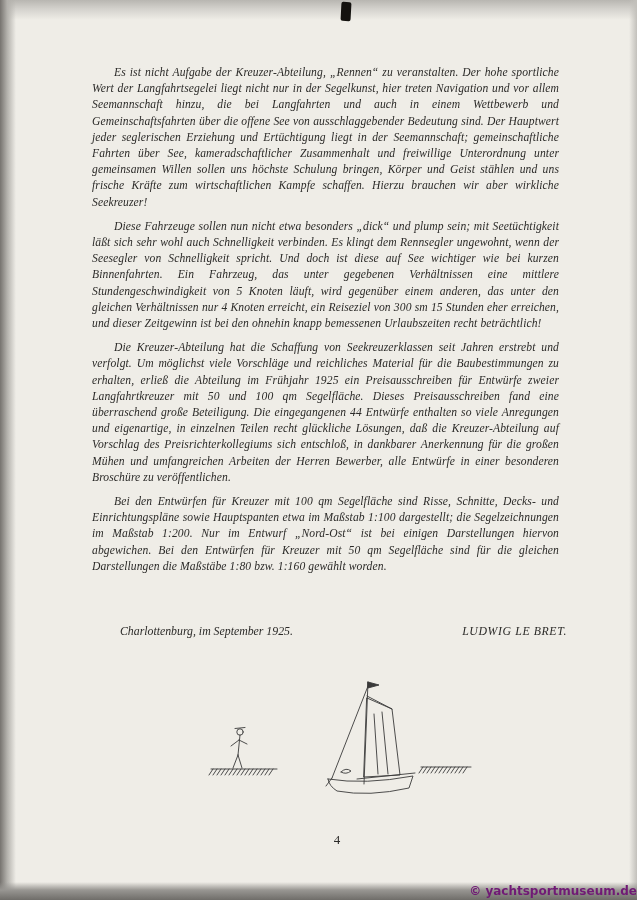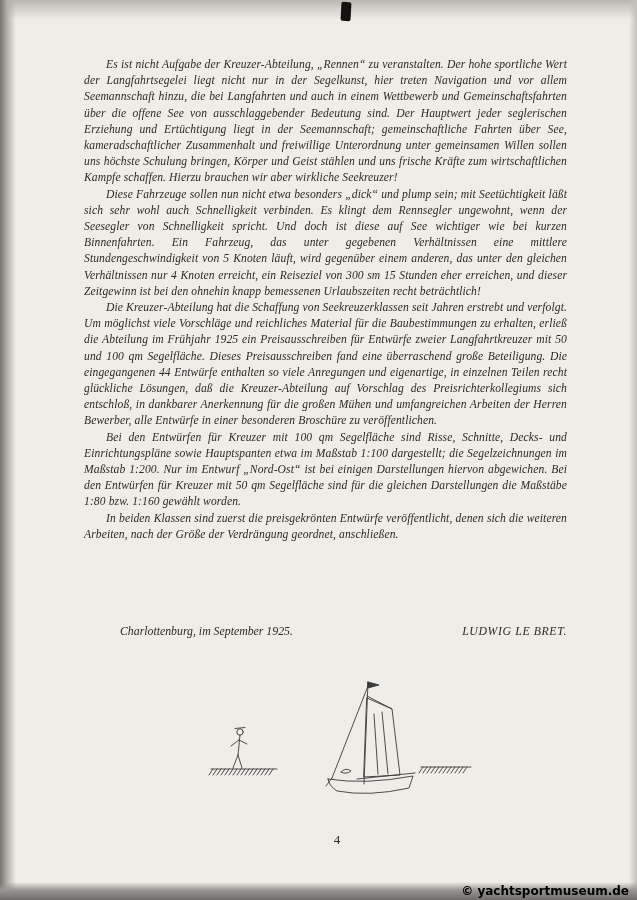--- a/index.html
+++ b/index.html
@@ -27,60 +27,59 @@
   }
   
   .text-block{
     position:absolute;left:84px;top:57px;width:483px;
     color:#2b2a28;
     font-style:italic;
     font-size:11.6px;line-height:16.2px;
     text-align:justify;
     letter-spacing:.1px;
   }
-  .text-block p{margin:0;text-indent:22px;}
+  .text-block p{margin:8px;text-indent:22px;}
   .signature-row{
     position:absolute;left:84px;top:624px;width:483px;
     display:flex;justify-content:space-between;align-items:baseline;
     color:#2b2a28;font-style:italic;font-size:11.8px;gap:32px;
   }
   .signature-row .dateline{padding-left:36px;}
   .signature-row .author{letter-spacing:.6px;font-style:italic;}
   
   .sketch{position:absolute;left:185px;top:668px;width:290px;height:140px;}
   .sketch svg{display:block;width:100%;height:100%;}
   
   .page-number{
     position:absolute;left:0;top:832px;width:674px;text-align:center;
     color:#2b2a28;font-size:13px;font-style:normal;
   }
   
   .watermark{
-    position:absolute;right:8px;bottom:2px;
+    position:absolute;right:0;bottom:2px;
     font-family:"DejaVu Sans","Liberation Sans",sans-serif;
-    font-size:12px;font-weight:bold;color:#000000;
+    font-size:12px;font-weight:bold;color:#701a75;
   }
 </style>
 </head>
 <body>
 
 <div class="scan">
 
   <div class="edge-top"></div>
   <div class="edge-left"></div>
   <div class="edge-right"></div>
   <div class="edge-bottom"></div>
   <div class="binding-mark"></div>
 
   <div class="text-block">
     <p>Es ist nicht Aufgabe der Kreuzer-Abteilung, „Rennen“ zu veranstalten. Der hohe sportliche Wert der Langfahrtsegelei liegt nicht nur in der Segelkunst, hier treten Navigation und vor allem Seemannschaft hinzu, die bei Langfahrten und auch in einem Wettbewerb und Gemeinschaftsfahrten über die offene See von ausschlaggebender Bedeutung sind. Der Hauptwert jeder seglerischen Erziehung und Ertüchtigung liegt in der Seemannschaft; gemeinschaftliche Fahrten über See, kameradschaftlicher Zusammenhalt und freiwillige Unterordnung unter gemeinsamen Willen sollen uns höchste Schulung bringen, Körper und Geist stählen und uns frische Kräfte zum wirtschaftlichen Kampfe schaffen. Hierzu brauchen wir aber wirkliche Seekreuzer!</p>
     <p>Diese Fahrzeuge sollen nun nicht etwa besonders „dick“ und plump sein; mit Seetüchtigkeit läßt sich sehr wohl auch Schnelligkeit verbinden. Es klingt dem Rennsegler ungewohnt, wenn der Seesegler von Schnelligkeit spricht. Und doch ist diese auf See wichtiger wie bei kurzen Binnenfahrten. Ein Fahrzeug, das unter gegebenen Verhältnissen eine mittlere Stundengeschwindigkeit von 5 Knoten läuft, wird gegenüber einem anderen, das unter den gleichen Verhältnissen nur 4 Knoten erreicht, ein Reiseziel von 300 sm 15 Stunden eher erreichen, und dieser Zeitgewinn ist bei den ohnehin knapp bemessenen Urlaubszeiten recht beträchtlich!</p>
     <p>Die Kreuzer-Abteilung hat die Schaffung von Seekreuzerklassen seit Jahren erstrebt und verfolgt. Um möglichst viele Vorschläge und reichliches Material für die Baubestimmungen zu erhalten, erließ die Abteilung im Frühjahr 1925 ein Preisausschreiben für Entwürfe zweier Langfahrtkreuzer mit 50 und 100 qm Segelfläche. Dieses Preisausschreiben fand eine überraschend große Beteiligung. Die eingegangenen 44 Entwürfe enthalten so viele Anregungen und eigenartige, in einzelnen Teilen recht glückliche Lösungen, daß die Kreuzer-Abteilung auf Vorschlag des Preisrichterkollegiums sich entschloß, in dankbarer Anerkennung für die großen Mühen und umfangreichen Arbeiten der Herren Bewerber, alle Entwürfe in einer besonderen Broschüre zu veröffentlichen.</p>
     <p>Bei den Entwürfen für Kreuzer mit 100 qm Segelfläche sind Risse, Schnitte, Decks- und Einrichtungspläne sowie Hauptspanten etwa im Maßstab 1:100 dargestellt; die Segelzeichnungen im Maßstab 1:200. Nur im Entwurf „Nord-Ost“ ist bei einigen Darstellungen hiervon abgewichen. Bei den Entwürfen für Kreuzer mit 50 qm Segelfläche sind für die gleichen Darstellungen die Maßstäbe 1:80 bzw. 1:160 gewählt worden.</p>
-    <p>In beiden Klassen sind zuerst die preisgekrönten Entwürfe veröffentlicht, denen sich die weiteren Arbeiten, nach der Größe der Verdrängung geordnet, anschließen.</p>
   </div>
 
   <div class="signature-row">
     <span class="dateline">Charlottenburg, im September 1925.</span>
     <span class="author">LUDWIG LE BRET.</span>
   </div>
 
   <div class="sketch">
     <svg viewBox="0 0 290 140" xmlns="http://www.w3.org/2000/svg" fill="none" stroke="#3a3a3a" stroke-width="0.9" stroke-linecap="round">
 

